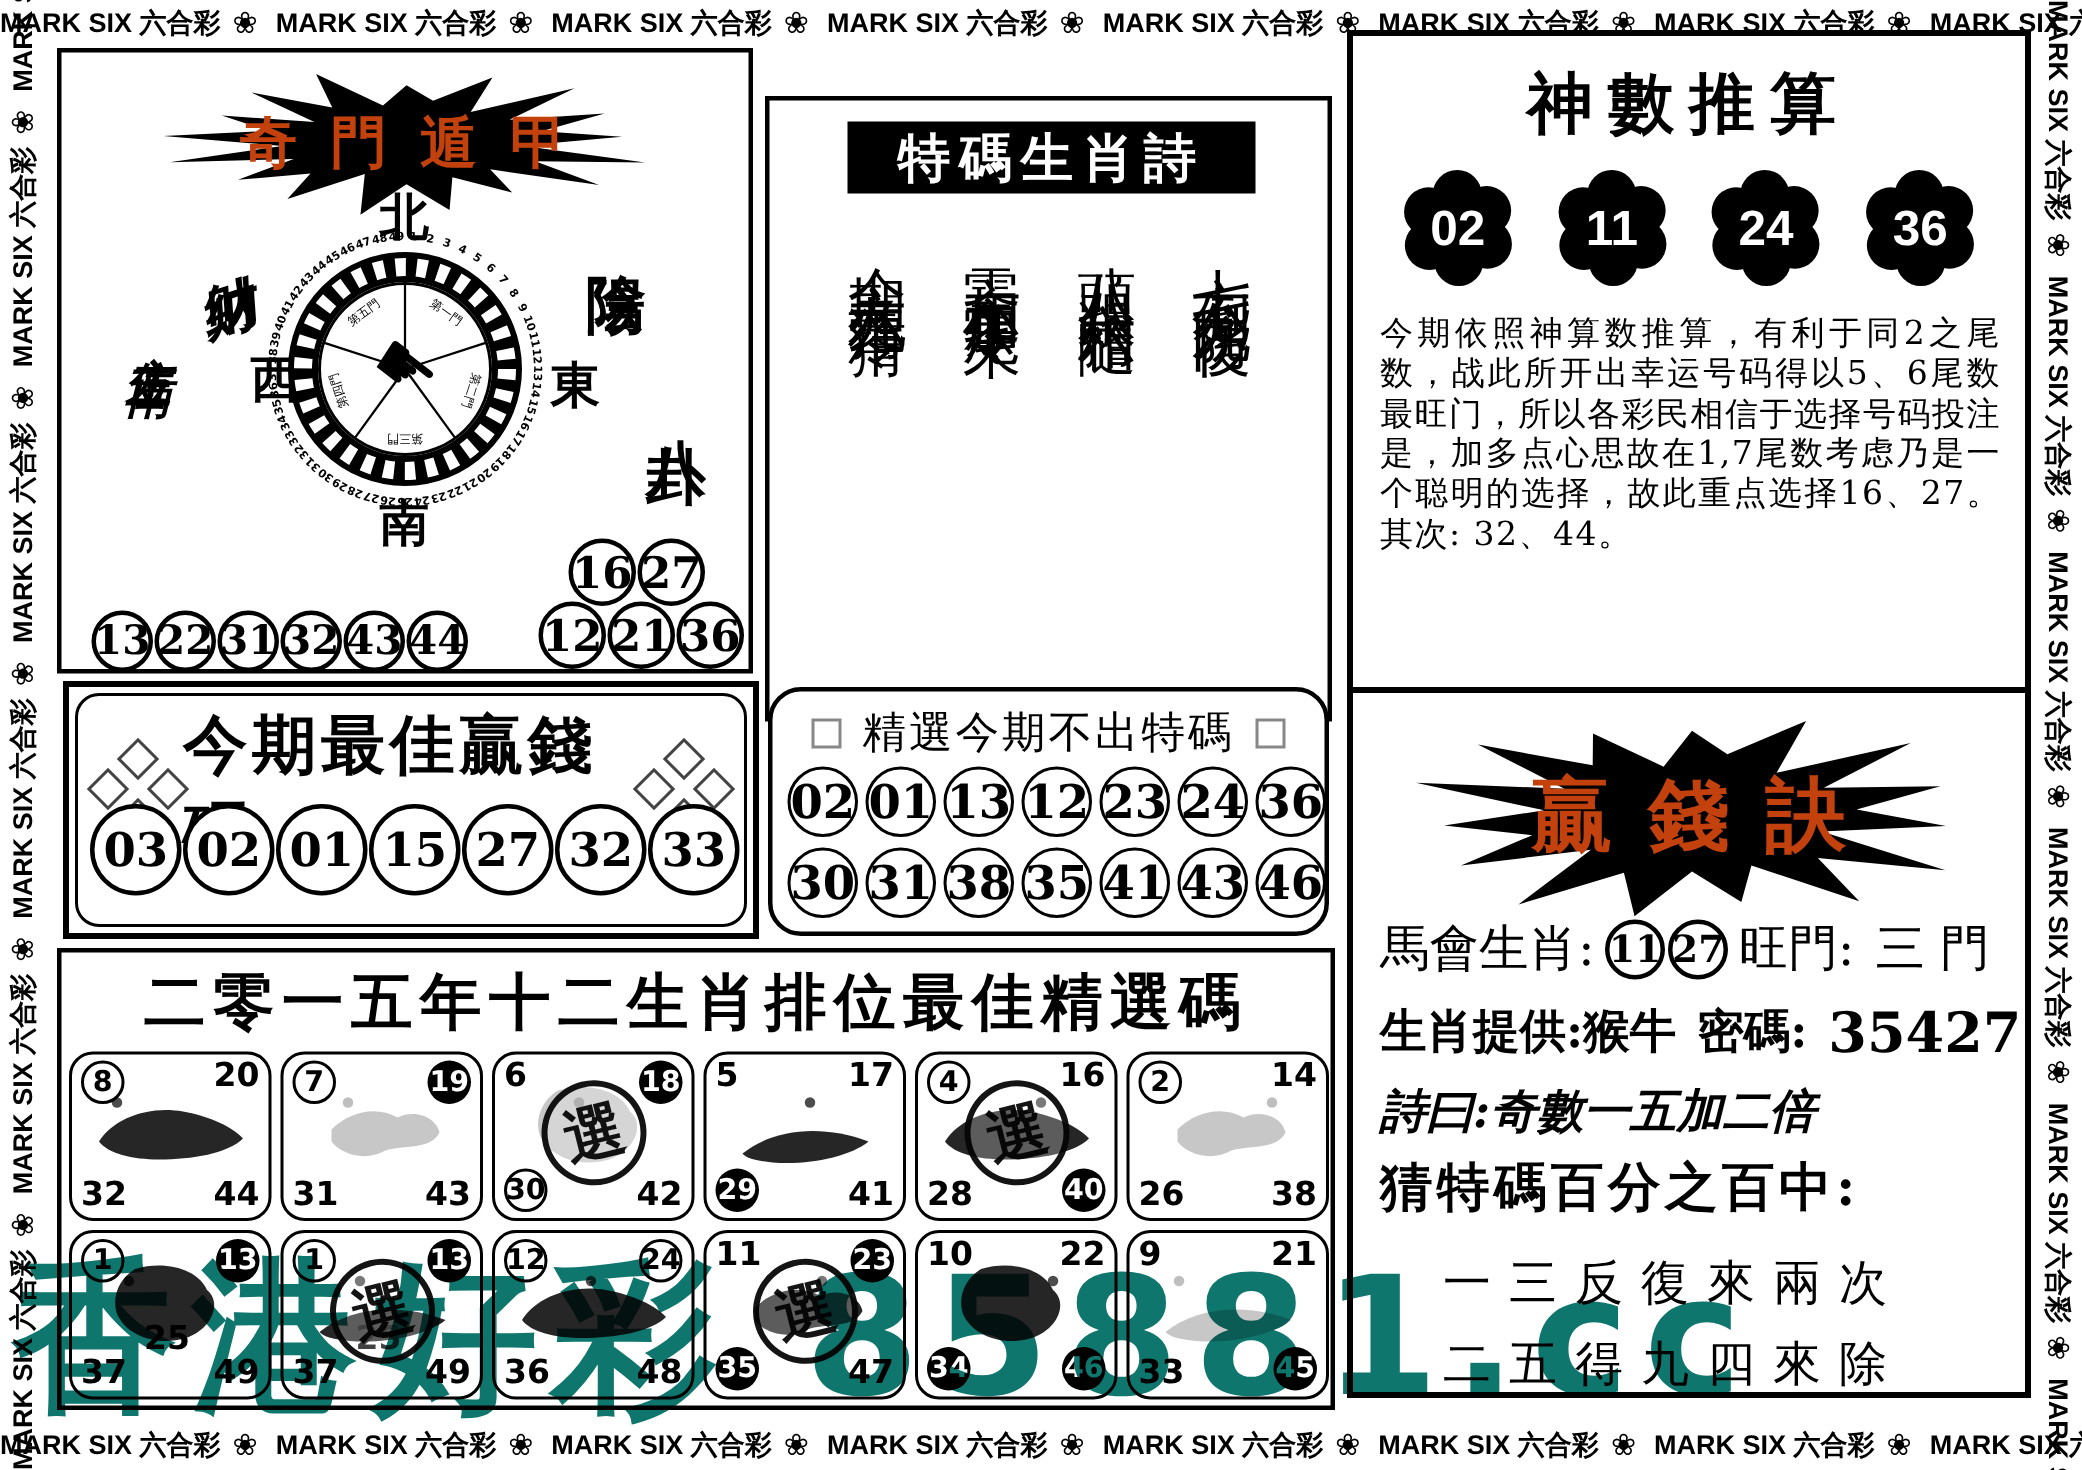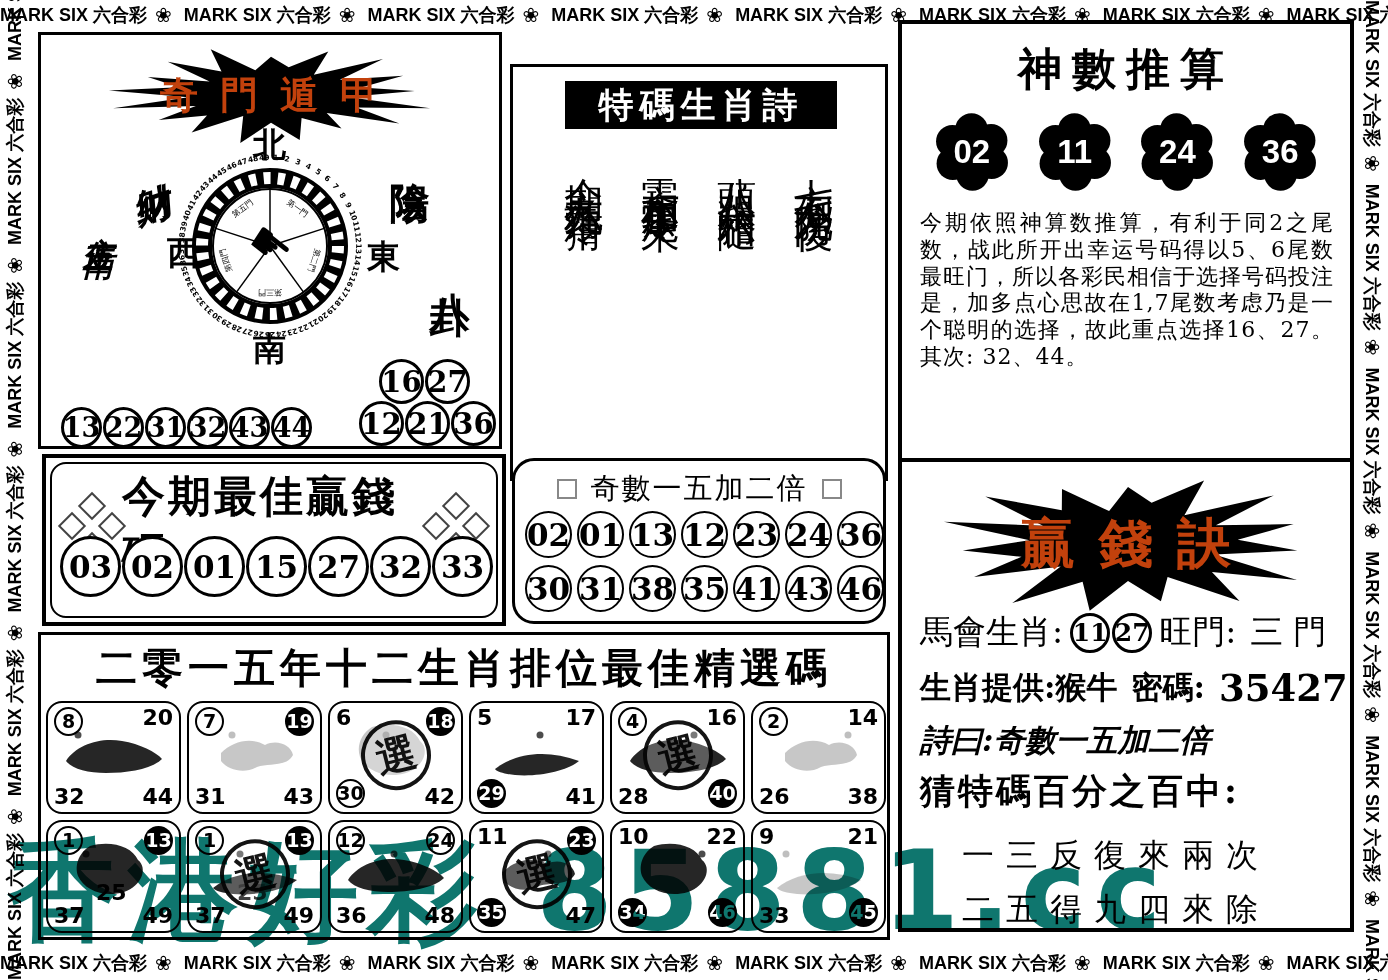--- a/index.html
+++ b/index.html
@@ -459,21 +459,21 @@
           <span class="ball b60">27</span>
           <span class="ball b60">32</span>
           <span class="ball b60">33</span>
         </div>
     </div>
   </section>
 
   <section class="panel panel-exclude">
     <div class="excl-title-row">
       <span class="sq"></span>
-      <span>奇數一五加二倍</span>
+      <span>精選今期不出特碼</span>
       <span class="sq"></span>
     </div>
     <div class="circ-row excl-r1" id="excl-r1">
         <span class="ball b46">02</span>
         <span class="ball b46">01</span>
         <span class="ball b46">13</span>
         <span class="ball b46">12</span>
         <span class="ball b46">23</span>
         <span class="ball b46">24</span>
         <span class="ball b46">36</span>

